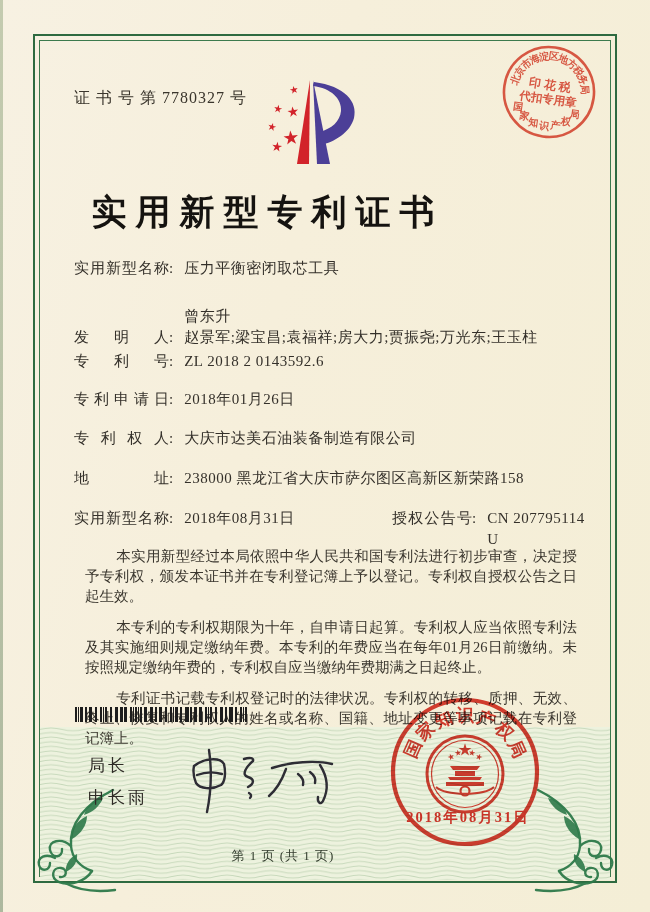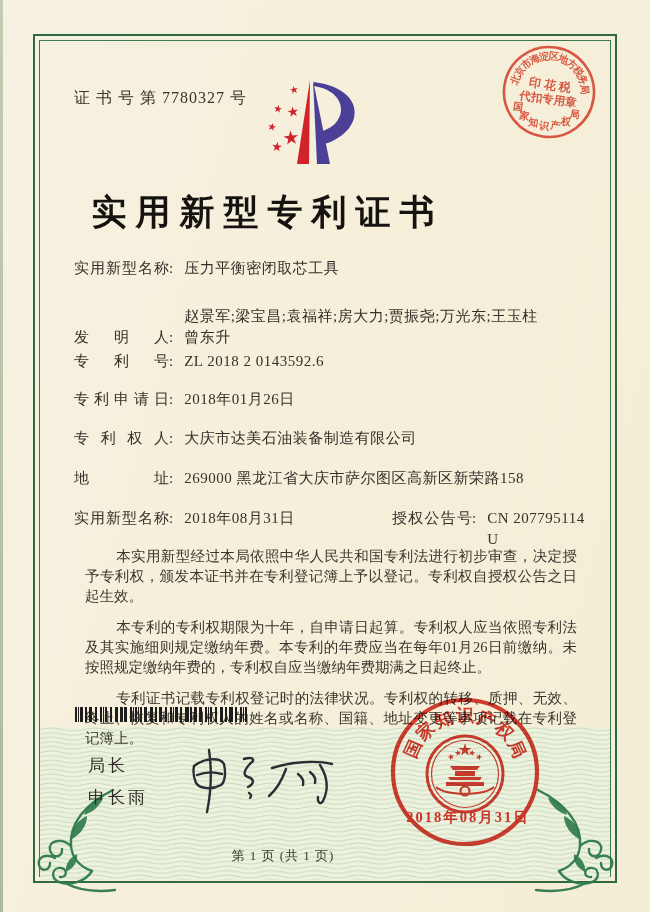--- a/index.html
+++ b/index.html
@@ -176,43 +176,43 @@
 
   <div class="row" style="top:258px">
     <span class="flabel">实用新型名称</span>
       <span class="fcolon">:</span>
     <span class="fvalue">压力平衡密闭取芯工具</span>
   </div>
   <div class="row" style="top:306px">
     <span class="flabel">发明人</span>
       <span class="fcolon">:</span>
     <span class="fvalue">
+      <div>曾东升</div>
       <div>赵景军;梁宝昌;袁福祥;房大力;贾振尧;万光东;王玉柱</div>
-      <div>曾东升</div>
     </span>
   </div>
   <div class="row" style="top:351px">
     <span class="flabel">专利号</span>
       <span class="fcolon">:</span>
     <span class="fvalue">ZL 2018 2 0143592.6</span>
   </div>
   <div class="row" style="top:389px">
     <span class="flabel">专利申请日</span>
       <span class="fcolon">:</span>
     <span class="fvalue">2018年01月26日</span>
   </div>
   <div class="row" style="top:428px">
     <span class="flabel">专利权人</span>
       <span class="fcolon">:</span>
     <span class="fvalue">大庆市达美石油装备制造有限公司</span>
   </div>
   <div class="row" style="top:468px">
     <span class="flabel">地址</span>
       <span class="fcolon">:</span>
-    <span class="fvalue">269000 黑龙江省大庆市萨尔图区高新区新荣路158</span>
+    <span class="fvalue">238000 黑龙江省大庆市萨尔图区高新区新荣路158</span>
   </div>
   <div class="row" style="top:508px">
     <span class="flabel">实用新型名称</span>
       <span class="fcolon">:</span>
     <span class="fvalue">2018年08月31日</span>
     <span class="pair2">
       <span class="flabel">授权公告号</span>
         <span class="fcolon">:</span>
       <span class="fvalue">CN 207795114 U</span>
     </span>

